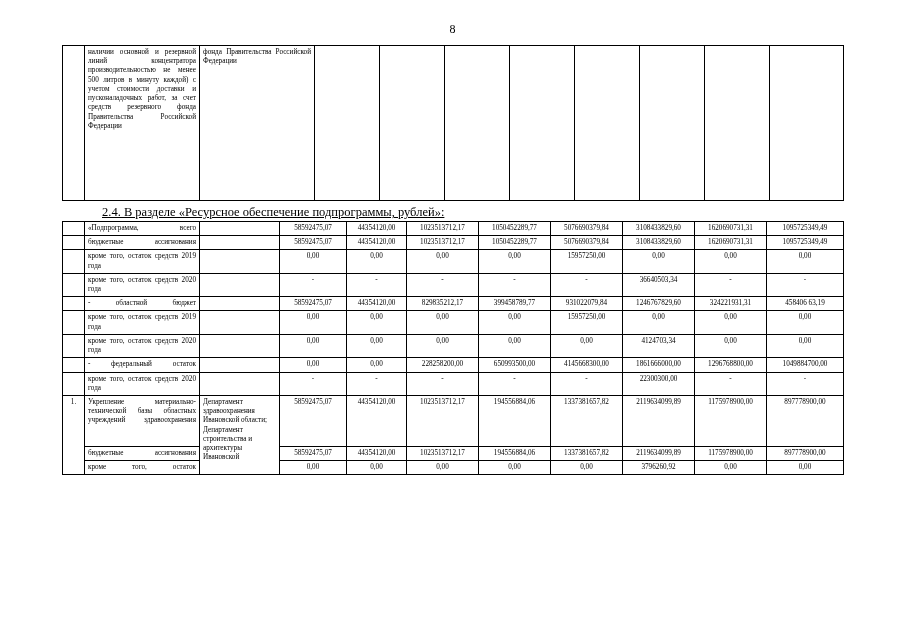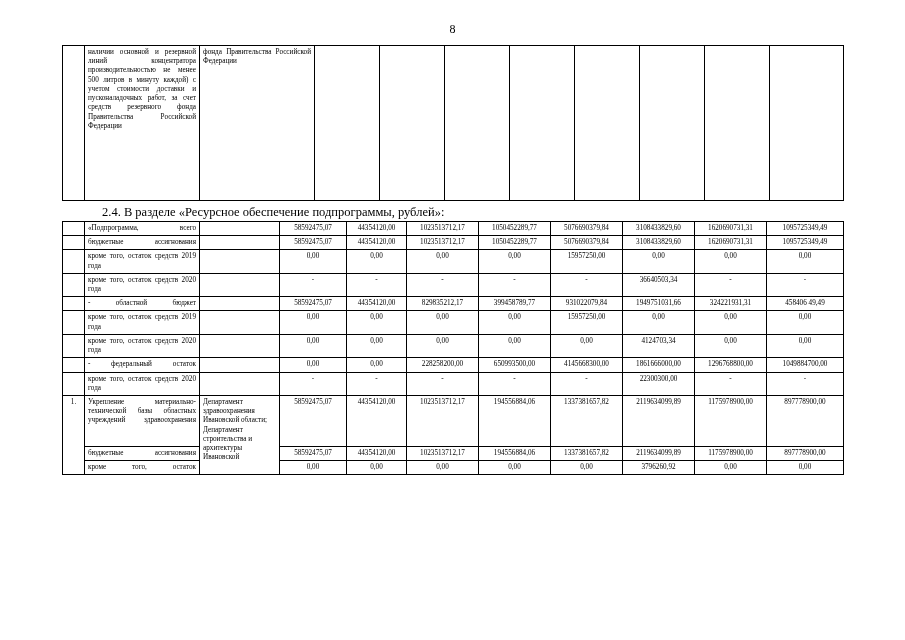--- a/index.html
+++ b/index.html
@@ -54,20 +54,21 @@
     vertical-align: middle;
   }
   .tall-cell {
     height: 150px;
   }
   .para {
     font-size: 12.5px;
     line-height: 1.35;
     text-indent: 40px;
     margin: 3px 0 0 0;
+    text-decoration: underline;
   }
   .para2 {
     font-size: 12.5px;
     line-height: 1.35;
     text-indent: 40px;
     margin: 1px 0 4px 0;
   }
 </style>
 </head>
 <body>
@@ -180,23 +181,23 @@
         </tr>
         <tr>
           <td class="num"></td>
           <td class="just">- областной бюджет</td>
           <td></td>
           <td class="num">58592475,07</td>
           <td class="num">44354120,00</td>
           <td class="num">829835212,17</td>
           <td class="num">399458789,77</td>
           <td class="num">931022079,84</td>
-          <td class="num">1949751031,66</td>
+          <td class="num">1246767829,60</td>
           <td class="num">324221931,31</td>
-          <td class="num">458406 49,49</td>
+          <td class="num">458406 63,19</td>
         </tr>
         <tr>
           <td class="num"></td>
           <td class="just">кроме того, остаток средств 2019 года</td>
           <td></td>
           <td class="num">0,00</td>
           <td class="num">0,00</td>
           <td class="num">0,00</td>
           <td class="num">0,00</td>
           <td class="num">15957250,00</td>

